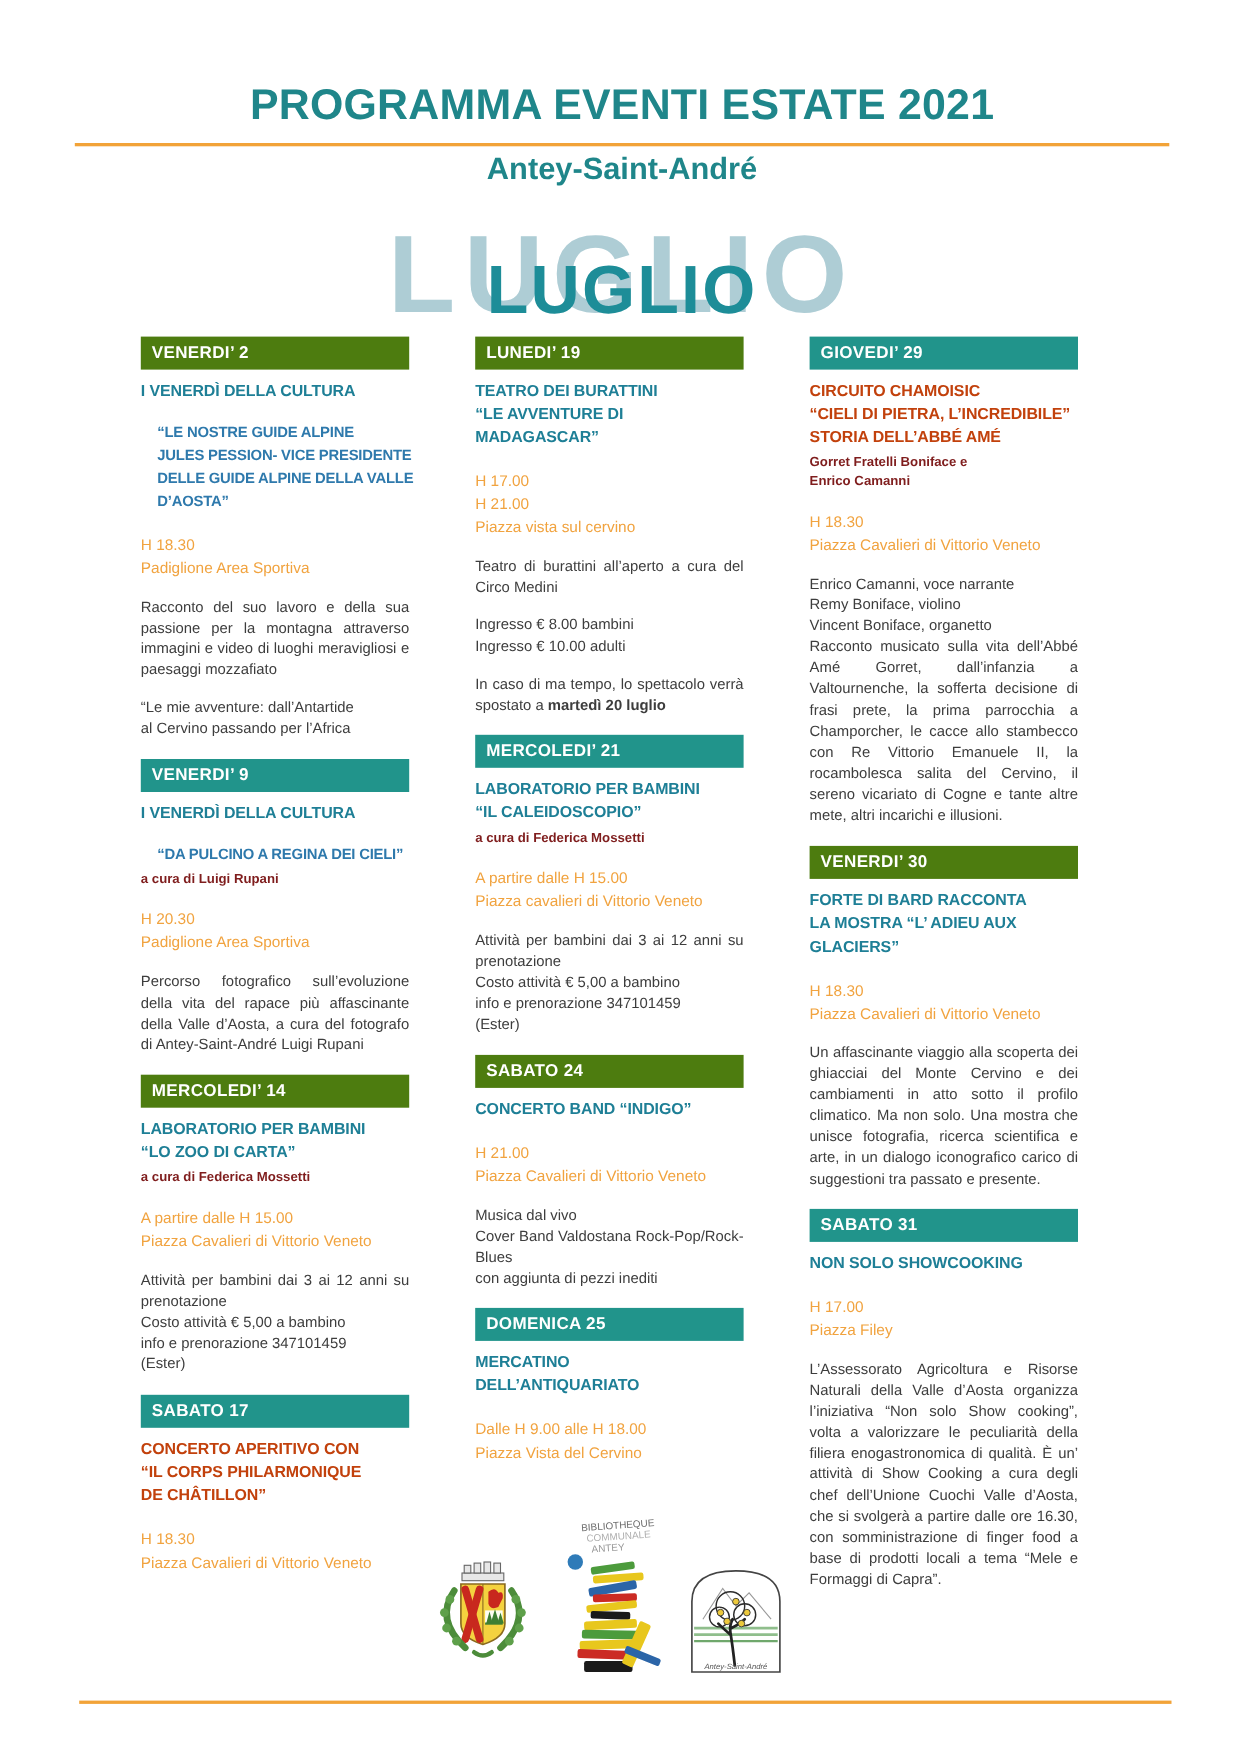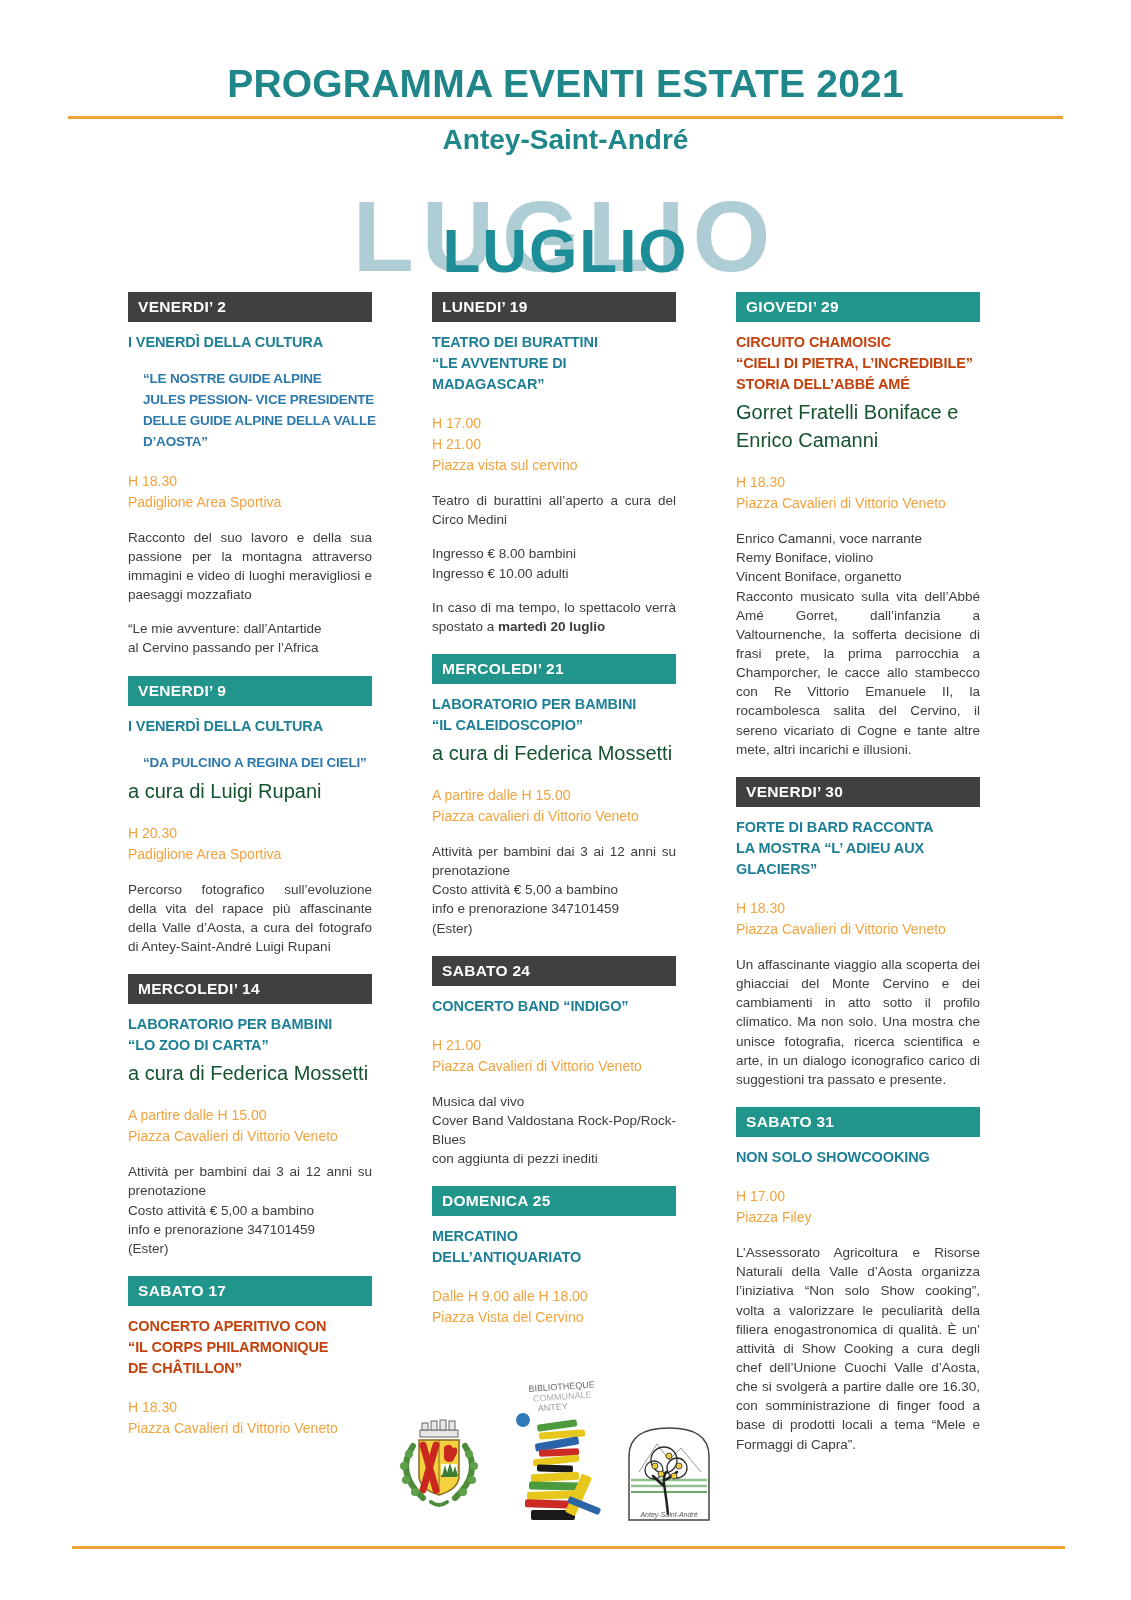--- a/index.html
+++ b/index.html
@@ -1,41 +1,41 @@
 <!DOCTYPE html>
 <html lang="it"><head>
 <meta charset="utf-8">
 <style>
   html,body{margin:0;padding:0;background:#e8e8e8;}
   .page{position:relative;width:1131px;height:1600px;background:#ffffff;overflow:hidden;
         font-family:"Liberation Sans","DejaVu Sans",sans-serif;margin:0 auto;}
   
   .hdr{padding-top:62px;text-align:center;}
-  .hdr-title{margin:0;font-size:39px;font-weight:bold;color:#1F868A;letter-spacing:0.2px;}
+  .hdr-title{margin:12px;font-size:39px;font-weight:bold;color:#1F868A;letter-spacing:0.2px;}
   .hdr-rule{height:3px;background:#F2A338;margin:10px 68px 5px;border:none;}
   .hdr-sub{margin:0;font-size:28px;font-weight:bold;color:#1F868A;}
   .watermark{position:relative;height:118px;margin-top:4px;}
   .wm-light{position:absolute;left:50%;transform:translateX(-50%);bottom:-8px;
             font-size:100px;font-weight:bold;color:#AECDD5;letter-spacing:8px;line-height:1;white-space:pre;}
   .wm-dark{position:absolute;left:50%;transform:translateX(-50%);bottom:-4px;
            font-size:62px;font-weight:bold;color:#1D8D98;letter-spacing:2px;line-height:1;white-space:pre;}
   
   .cols{display:flex;margin:14px 0 0 128px;gap:60px;align-items:flex-start;}
   .col{width:244px;flex:0 0 244px;}
   .event{margin-bottom:18px;}
   .day-bar{height:30px;line-height:30px;padding-left:10px;color:#fff;font-weight:bold;
            font-size:15.5px;letter-spacing:0.3px;}
-  .bar-orange{background:#404040;}
+  .bar-orange{background:#4d7c0f;}
   .bar-teal{background:#21948B;}
   .evt-title{margin:10px 0 0;font-size:14.5px;font-weight:bold;color:#1E7F96;
              line-height:1.45;white-space:pre;letter-spacing:-0.1px;}
   .evt-title.blue{color:#c2410c;}
   .evt-sub{margin:16px 15px 0;font-size:13.5px;font-weight:bold;color:#2E79AC;
            line-height:1.55;white-space:pre;letter-spacing:-0.2px;}
-  .evt-byline{margin:3px 0 0;font-size:20px;color:#14532d;line-height:1.4;white-space:pre-line;}
+  .evt-byline{margin:3px 0 0;font-size:12px;color:#7f1d1d;line-height:1.4;white-space:pre-line;font-weight:bold;}
   .evt-sched{margin:18px 0 0;font-size:14px;color:#F1A33F;line-height:1.5;white-space:pre;}
   .evt-body{margin:15px 0 0;font-size:13.5px;color:#3D3D3D;line-height:1.42;
             text-align:justify;white-space:pre-line;}
   .evt-body b{font-weight:bold;}
   
   .logos{position:absolute;left:383px;top:1380px;width:340px;display:flex;
          align-items:flex-end;gap:14px;}
   .bottom-rule{position:absolute;left:72px;right:66px;top:1546px;height:3px;background:#F2A338;}
 </style>
 </head>

